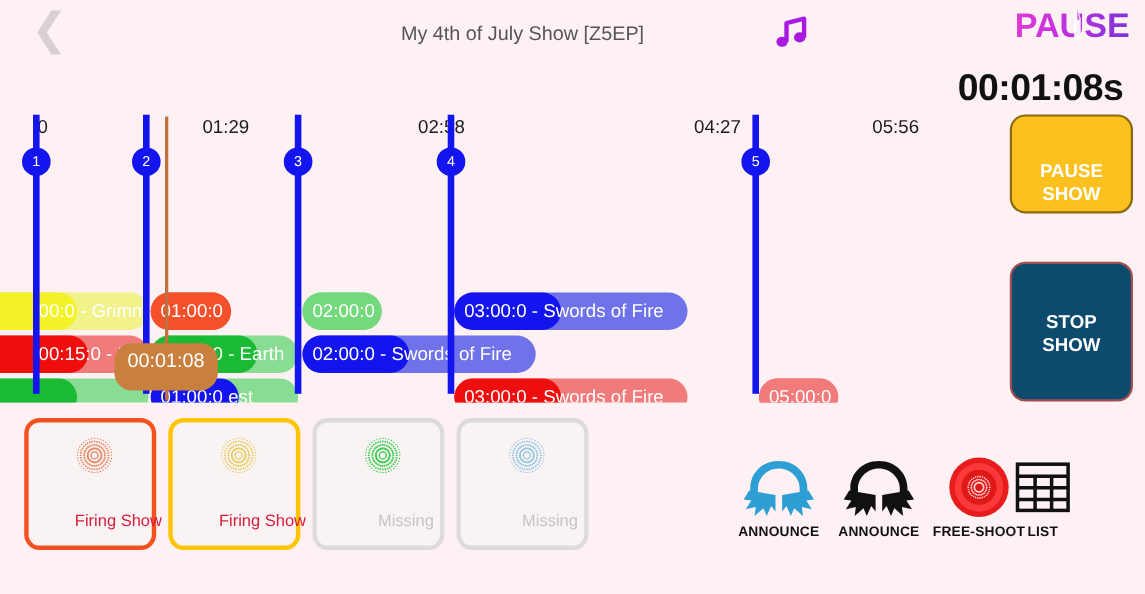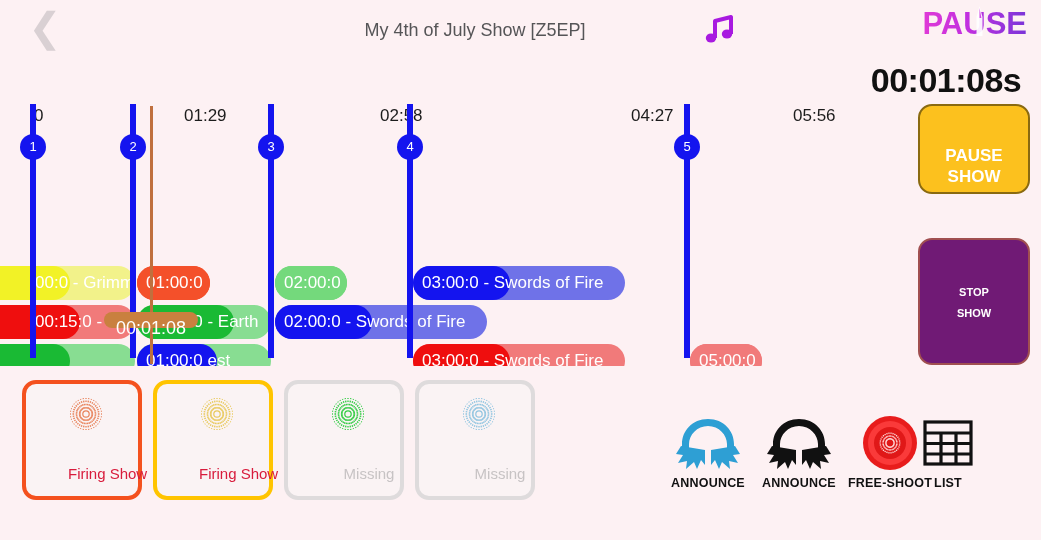--- a/index.html
+++ b/index.html
@@ -65,21 +65,21 @@
   }
   .marker-badge {
     position: absolute; width: 26px; height: 26px; border-radius: 50%;
     background: #1414ef; color: #ffffff; font-size: 13px; text-align: center;
     line-height: 26px;
   }
   #playhead-line {
     position: absolute; top: 2px; width: 3px; height: 258px; background: #c0703e;
   }
   #playhead-bubble {
-    position: absolute; width: 94px; height: 16px; border-radius: 16px;
+    position: absolute; width: 94px; height: 43px; border-radius: 16px;
     background: #c9803f; color: #ffffff; font-size: 18px; text-align: center;
     line-height: 32px;
   }
   .ev-tail {
     position: absolute; height: 34px; border-radius: 17px;
   }
   .ev-head {
     position: absolute; height: 34px; border-radius: 17px;
   }
   .ev-label {
@@ -89,22 +89,22 @@
 
   
   #pause-btn {
     position: absolute; left: 918px; top: 104px; width: 112px; height: 90px;
     background: #fcc11e; border: 2px solid #8a6a10; border-radius: 14px;
     color: #ffffff; font-size: 17px; font-weight: bold; text-align: center;
     line-height: 21px; padding-top: 39px;
   }
   #stop-btn {
     position: absolute; left: 918px; top: 238px; width: 112px; height: 127px;
-    background: #701a75; border: 2px solid #a04f50; border-radius: 14px;
-    color: #ffffff; font-size: 11px; font-weight: bold; text-align: center;
+    background: #0c4a6e; border: 2px solid #a04f50; border-radius: 14px;
+    color: #ffffff; font-size: 17px; font-weight: bold; text-align: center;
     line-height: 21px; padding-top: 42px;
   }
 
   
   .module-card {
     position: absolute; top: 380px; width: 120px; height: 120px;
     border-radius: 14px; background: #faf3f4;
   }
   .module-icon { position: absolute; left: 42px; top: 12px; width: 36px; height: 36px; }
   .module-label {

